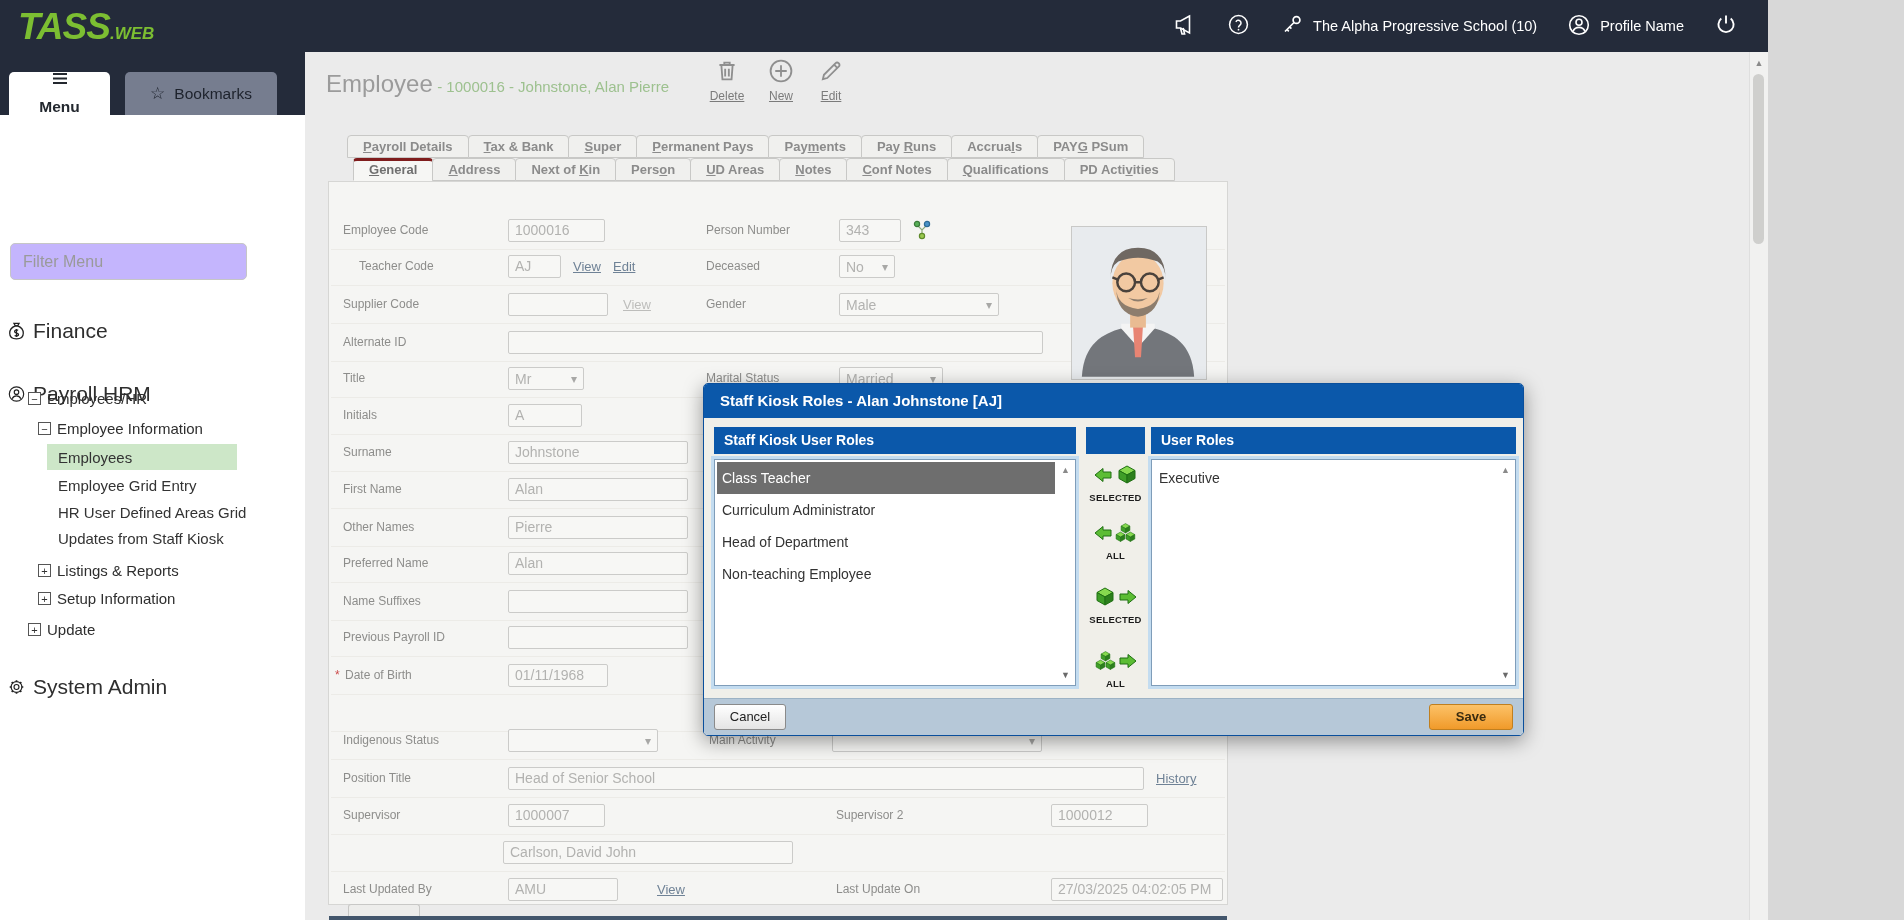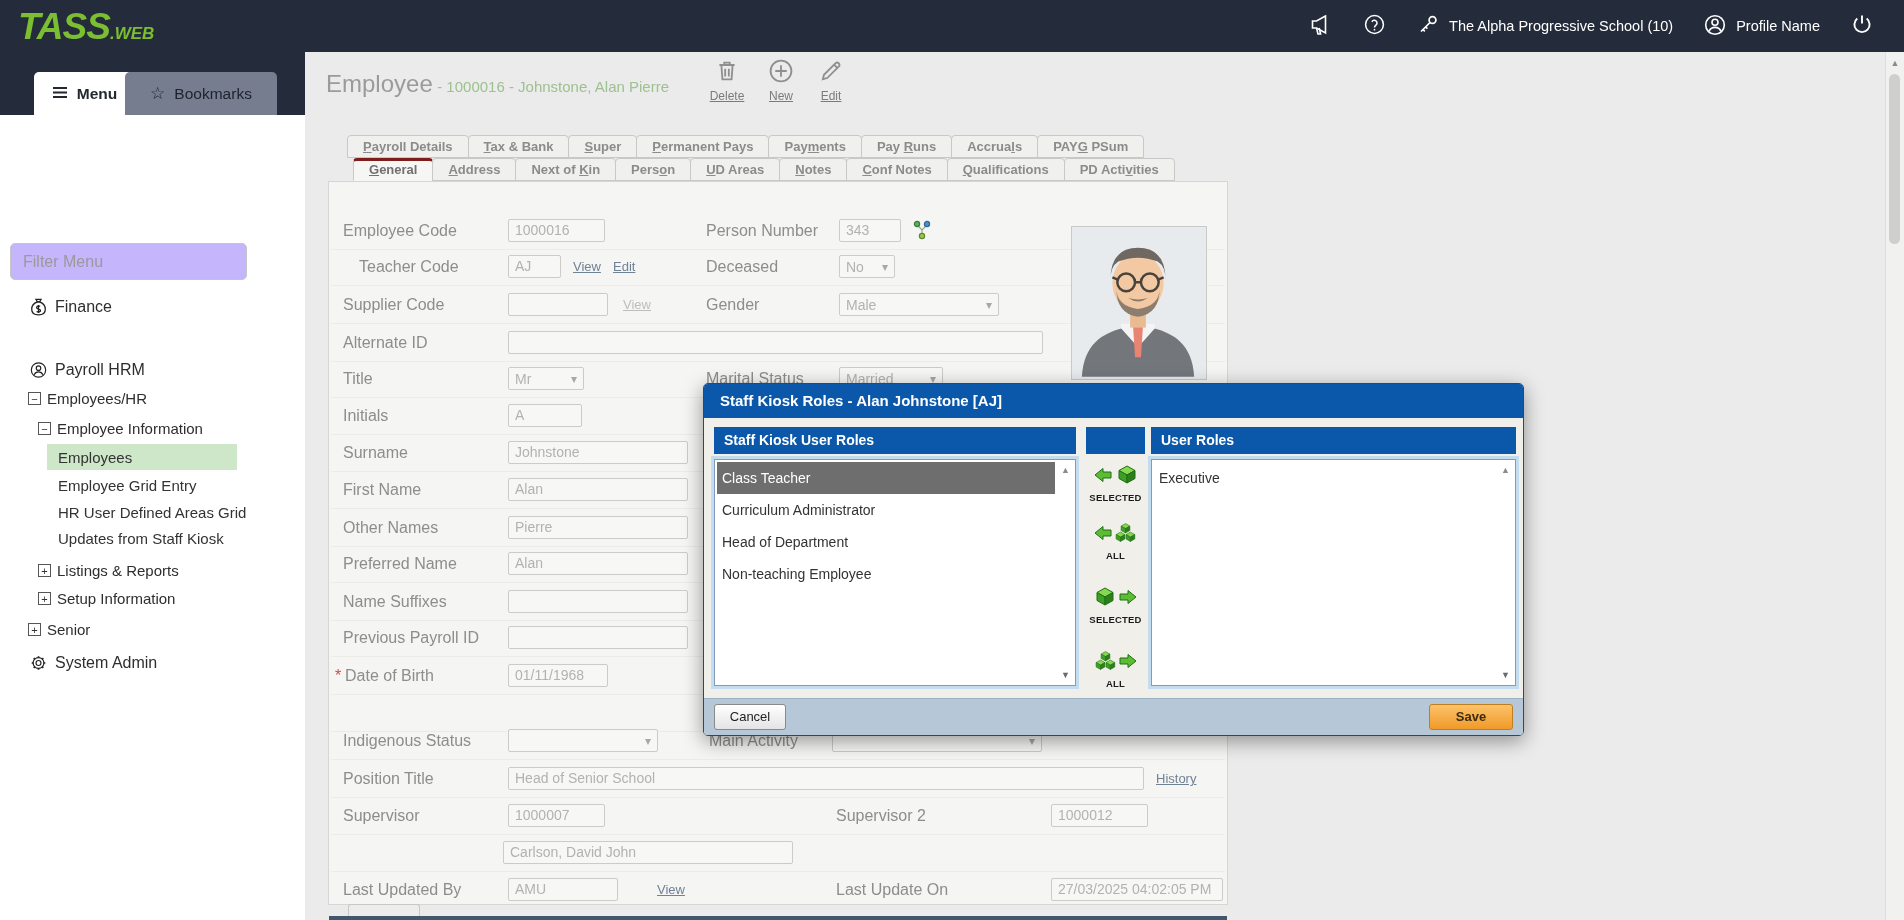--- a/index.html
+++ b/index.html
@@ -1,42 +1,42 @@
 <!DOCTYPE html>
 <html><head>
 <meta charset="utf-8">
 <style>
   html,body{margin:0;padding:0;background:#d8d8d8;}
-  #page{position:relative;width:1904px;height:920px;overflow:hidden;background:#ebebeb;
+  #page{position:relative;width:1768px;height:920px;overflow:hidden;background:#ebebeb;
         font-family:"Liberation Sans",sans-serif;-webkit-font-smoothing:antialiased;}
   .abs{position:absolute;}
   
   #topbar{position:absolute;left:0;top:0;width:1904px;height:52px;background:#242b3a;}
   #sidebar-dark{position:absolute;left:0;top:0;width:305px;height:115px;background:#242b3a;}
   #logo{position:absolute;left:18px;top:8px;color:#7cbe32;font-weight:bold;font-style:italic;
         letter-spacing:-1px;line-height:38px;}
   #logo .big{font-size:37px;} #logo .small{font-size:17px;letter-spacing:0;}
   #topbar-right{position:absolute;right:30px;top:0;height:52px;display:flex;align-items:center;gap:30px;color:#fff;}
   .tb-item{display:flex;align-items:center;gap:9px;font-size:14.5px;color:#fff;cursor:pointer;}
   
   #sidebar{position:absolute;left:0;top:115px;width:305px;height:805px;background:#ffffff;}
   .navtab{position:absolute;top:72px;height:43px;box-sizing:border-box;display:flex;align-items:center;
           justify-content:center;gap:9px;font-size:15.5px;border-radius:5px 5px 0 0;cursor:pointer;}
-  #tab-menu{left:34px;width:101px;background:#ffffff;color:#23282f;font-weight:bold;}
+  #tab-menu{left:9px;width:101px;background:#ffffff;color:#23282f;font-weight:bold;flex-direction:column;}
   #tab-bookmarks{left:125px;width:152px;background:#767d8f;color:#1d222c;}
   #filter{position:absolute;left:10px;top:128px;width:237px;height:37px;box-sizing:border-box;
           border:1px solid #c6c6c6;border-radius:5px;padding:0 12px;font-size:16px;color:#444;
           font-family:"Liberation Sans",sans-serif;background:#c4b5fd;}
   #filter::placeholder{color:#9a9a9a;}
   .snav{position:absolute;left:0;width:100%;height:30px;display:flex;align-items:center;cursor:pointer;
         color:#2e2e2e;box-sizing:border-box;}
   .snav .sico{width:17px;height:19px;margin-right:8px;flex:0 0 auto;display:inline-flex;}
   .snav .expbox{width:13px;height:13px;border:1px solid #555;background:#fff;font-size:11px;line-height:12px;
         text-align:center;margin-right:6px;color:#333;flex:0 0 auto;box-sizing:border-box;}
-  .lv0{padding-left:30px;font-size:16px;}
+  .lv0{padding-left:8px;font-size:21px;margin-top:24px;}
   .lv1{padding-left:28px;font-size:15px;}
   .lv2{padding-left:38px;font-size:15px;}
   .lv3{padding-left:58px;font-size:15px;color:#333;}
   .snav.active{position:absolute;}
   .snav.active::before{content:"";position:absolute;left:47px;width:190px;top:2px;bottom:2px;background:#cde7c8;z-index:0;}
   .snav span{position:relative;z-index:1;}
   
   #pghead{position:absolute;left:326px;top:70px;white-space:nowrap;}
   .pgtitle{font-size:24px;color:#9b9b9b;}
   .pgsub{font-size:15px;color:#9dc18f;}
@@ -50,21 +50,21 @@
   .tab{height:23px;box-sizing:border-box;border:1px solid #c8c8c6;background:#f0f0ee;color:#8b8b8b;
        font-size:13px;font-weight:bold;line-height:21px;padding:0 15px;border-radius:4px 4px 0 0;
        margin-right:-1px;cursor:pointer;white-space:nowrap;}
   .tab.active{background:#f6f6f4;border-top:3px solid #7f1d1d;border-bottom-color:#f6f6f4;line-height:18px;color:#707070;margin-left:23px;}
   
   #panel{position:absolute;left:328px;top:181px;width:900px;height:724px;background:#f5f5f3;
          border:1px solid #d6d6d4;box-sizing:border-box;}
   #bluebar{position:absolute;left:2px;top:3px;right:2px;height:24px;background:#8fb3d0;color:#fff;
            font-size:14px;font-weight:bold;line-height:24px;padding-left:12px;box-sizing:border-box;}
   .frow{position:absolute;left:2px;right:2px;height:37px;border-bottom:1px solid #ecebe7;}
-  .lbl{position:absolute;top:0;height:37px;line-height:37px;font-size:16px;color:#8d8d8b;white-space:nowrap;}
+  .lbl{position:absolute;top:0;height:37px;line-height:37px;font-size:12px;color:#8d8d8b;white-space:nowrap;}
   .req{color:#cc4b4b;}
   .ipt{position:absolute;top:7px;height:23px;line-height:21px;background:#f7f7f5;border:1px solid #cbcbc9;
        border-radius:2px;color:#b2b2b0;font-size:14px;padding:0 6px;box-sizing:border-box;white-space:nowrap;overflow:hidden;}
   .sel{position:absolute;top:7px;height:23px;background:#f7f7f5;border:1px solid #cbcbc9;border-radius:2px;
        color:#b2b2b0;font-size:14px;padding:0 6px;box-sizing:border-box;display:flex;align-items:center;
        justify-content:space-between;}
   .sel::after{content:"▾";color:#a8a8a6;font-size:12px;margin-left:6px;}
   .lnk{position:absolute;top:0;height:37px;line-height:37px;font-size:13px;color:#6f8296;
        text-decoration:underline;cursor:pointer;white-space:nowrap;}
   .lnk.dis{color:#bdbdbb;}
@@ -236,21 +236,21 @@
     <div class="snav lv2" style="top:440px">
       <span class="expbox">+</span>
       <span>Listings &amp; Reports</span>
     </div>
     <div class="snav lv2" style="top:468px">
       <span class="expbox">+</span>
       <span>Setup Information</span>
     </div>
     <div class="snav lv1" style="top:499px">
       <span class="expbox">+</span>
-      <span>Senior</span>
+      <span>Update</span>
     </div>
     <div class="snav lv0" style="top:533px">
       <span class="sico">
         <svg width="18" height="18" viewBox="0 0 22 22" fill="none" stroke="#222" stroke-width="1.5">
           <circle cx="11" cy="11" r="3.2"></circle>
           <path d="M11 2.2v2.4M11 17.4v2.4M2.2 11h2.4M17.4 11h2.4M4.8 4.8l1.7 1.7M15.5 15.5l1.7 1.7M17.2 4.8l-1.7 1.7M6.5 15.5l-1.7 1.7" stroke-width="2.2"></path>
           <circle cx="11" cy="11" r="7"></circle>
         </svg>
         </span>
       <span>System Admin</span>

